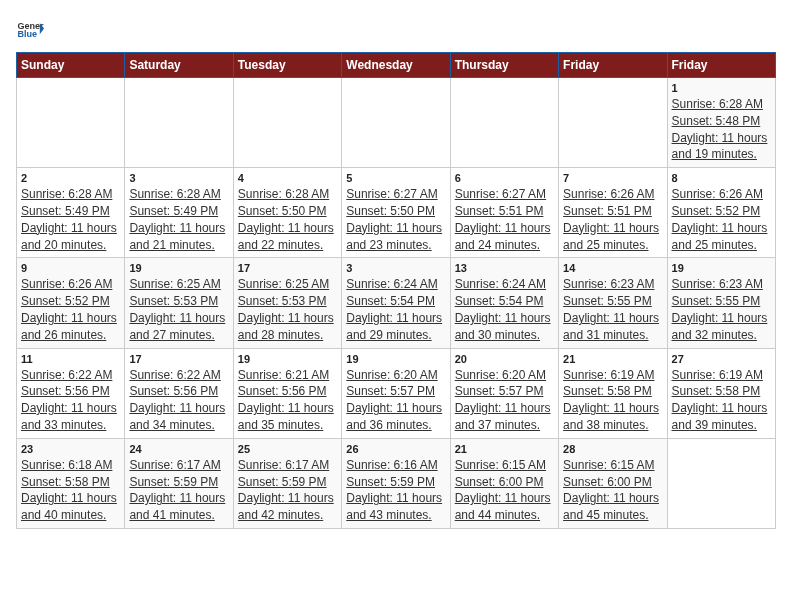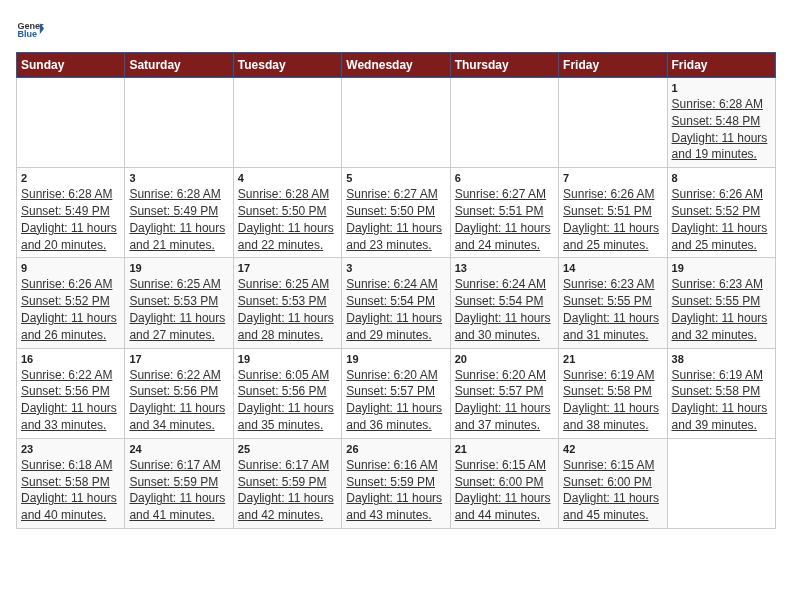--- a/index.html
+++ b/index.html
@@ -229,36 +229,36 @@
         <td>
           <span class="day-number">19</span>
           <div class="day-info" style="white-space: pre-line;">Sunrise: 6:23 AM
 Sunset: 5:55 PM
 Daylight: 11 hours
 and 32 minutes.</div>
         </td>
       </tr>
       <tr>
         <td>
-          <span class="day-number">16</span>
+          <span class="day-number">11</span>
           <div class="day-info" style="white-space: pre-line;">Sunrise: 6:22 AM
 Sunset: 5:56 PM
 Daylight: 11 hours
 and 33 minutes.</div>
         </td>
         <td>
           <span class="day-number">17</span>
           <div class="day-info" style="white-space: pre-line;">Sunrise: 6:22 AM
 Sunset: 5:56 PM
 Daylight: 11 hours
 and 34 minutes.</div>
         </td>
         <td>
           <span class="day-number">19</span>
-          <div class="day-info" style="white-space: pre-line;">Sunrise: 6:05 AM
+          <div class="day-info" style="white-space: pre-line;">Sunrise: 6:21 AM
 Sunset: 5:56 PM
 Daylight: 11 hours
 and 35 minutes.</div>
         </td>
         <td>
           <span class="day-number">19</span>
           <div class="day-info" style="white-space: pre-line;">Sunrise: 6:20 AM
 Sunset: 5:57 PM
 Daylight: 11 hours
 and 36 minutes.</div>
@@ -271,21 +271,21 @@
 and 37 minutes.</div>
         </td>
         <td>
           <span class="day-number">21</span>
           <div class="day-info" style="white-space: pre-line;">Sunrise: 6:19 AM
 Sunset: 5:58 PM
 Daylight: 11 hours
 and 38 minutes.</div>
         </td>
         <td>
-          <span class="day-number">38</span>
+          <span class="day-number">27</span>
           <div class="day-info" style="white-space: pre-line;">Sunrise: 6:19 AM
 Sunset: 5:58 PM
 Daylight: 11 hours
 and 39 minutes.</div>
         </td>
       </tr>
       <tr>
         <td>
           <span class="day-number">23</span>
           <div class="day-info" style="white-space: pre-line;">Sunrise: 6:18 AM
@@ -315,21 +315,21 @@
 and 43 minutes.</div>
         </td>
         <td>
           <span class="day-number">21</span>
           <div class="day-info" style="white-space: pre-line;">Sunrise: 6:15 AM
 Sunset: 6:00 PM
 Daylight: 11 hours
 and 44 minutes.</div>
         </td>
         <td>
-          <span class="day-number">42</span>
+          <span class="day-number">28</span>
           <div class="day-info" style="white-space: pre-line;">Sunrise: 6:15 AM
 Sunset: 6:00 PM
 Daylight: 11 hours
 and 45 minutes.</div>
         </td>
         <td class="empty-cell"></td>
       </tr>
     </tbody>
 </table>
 

